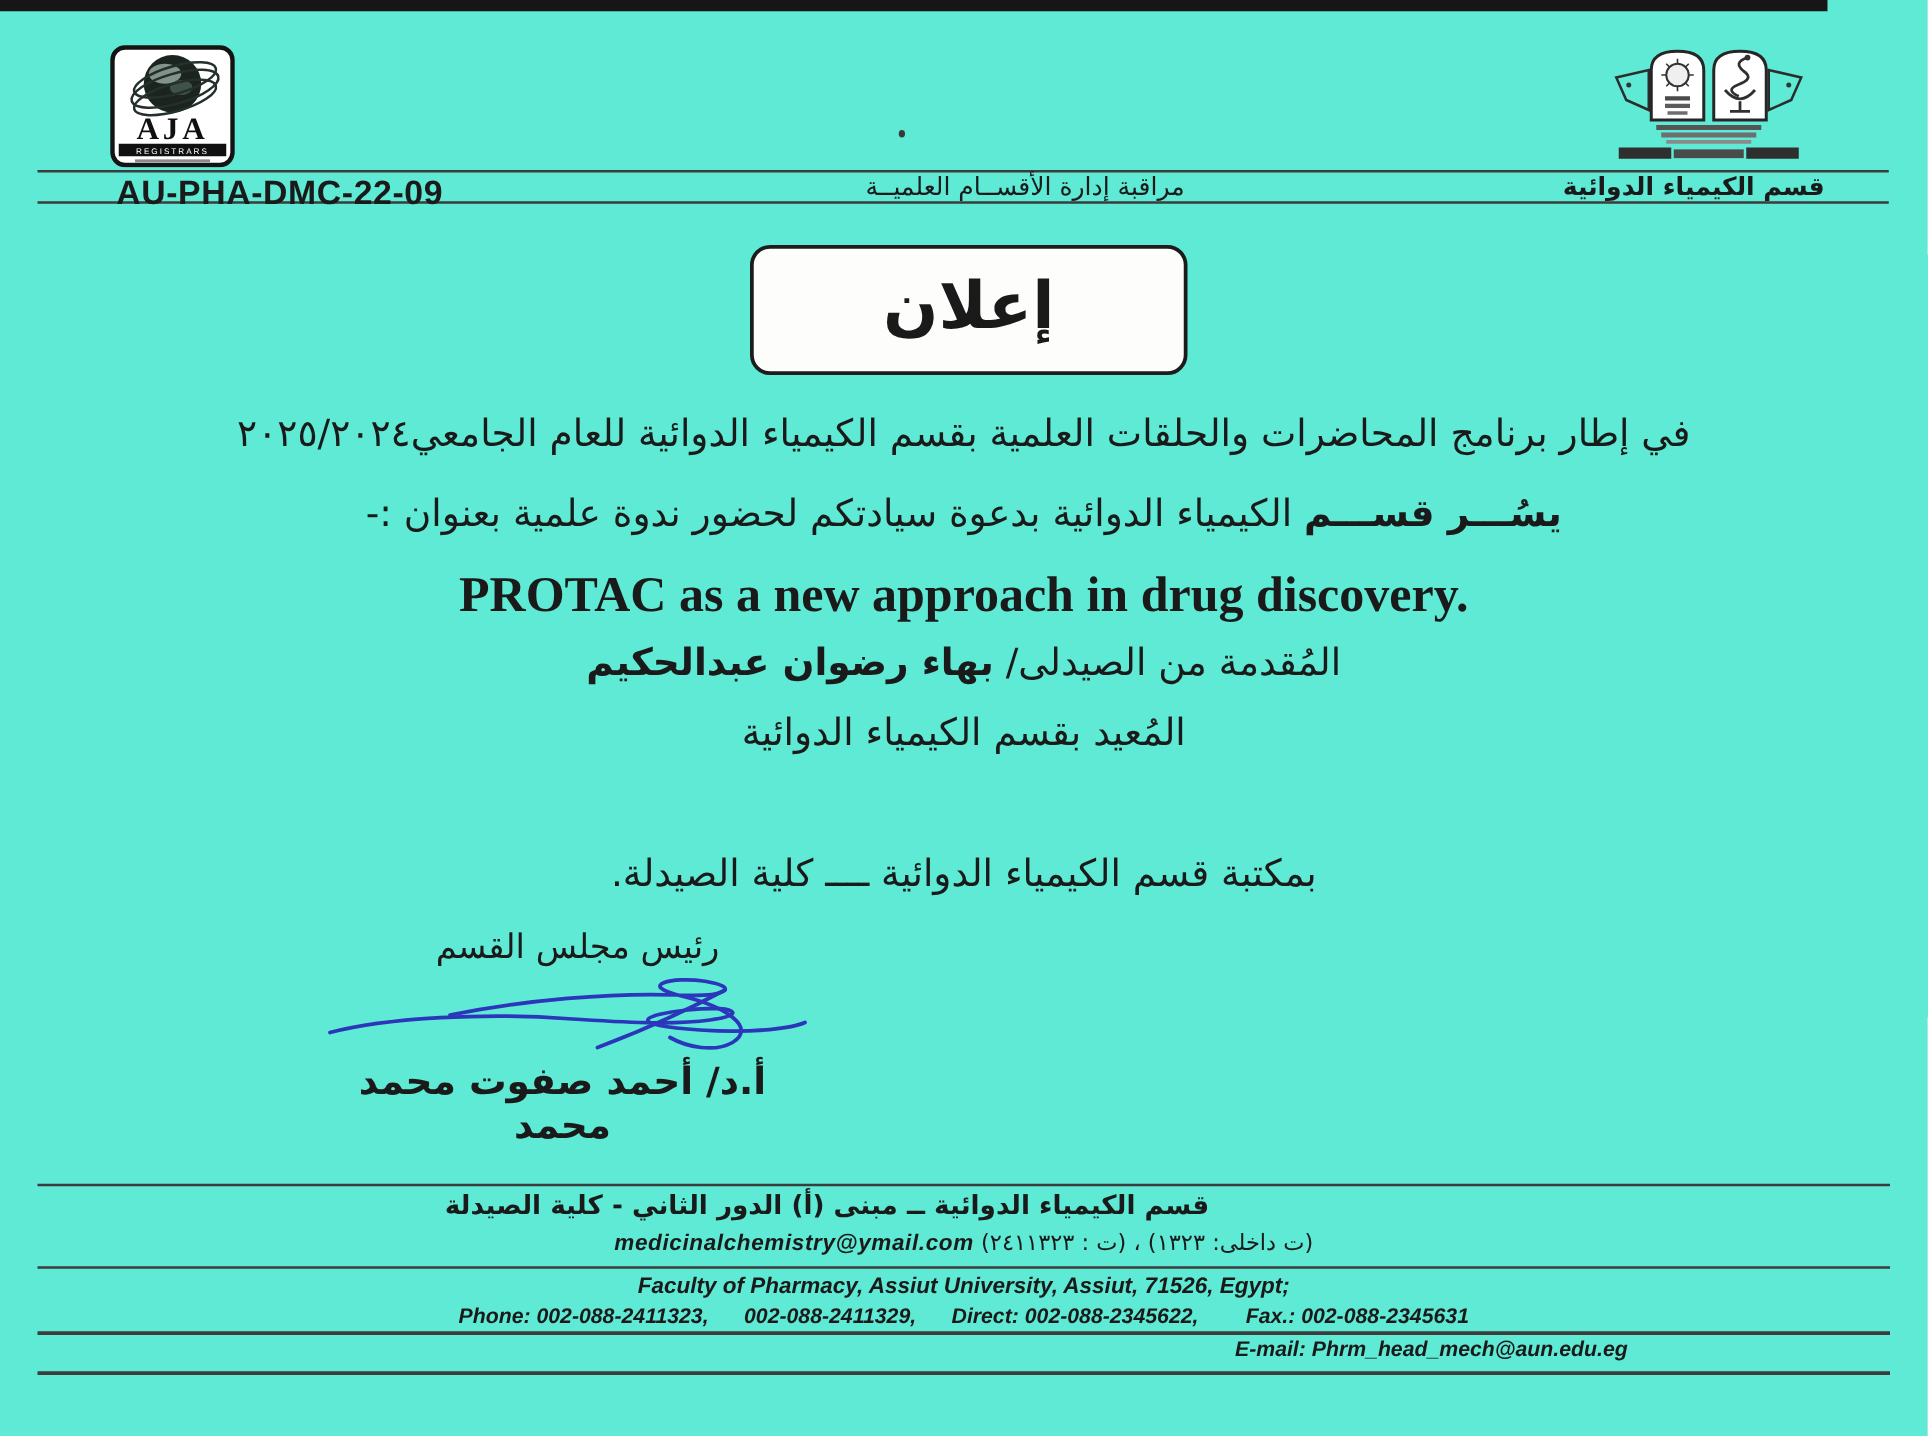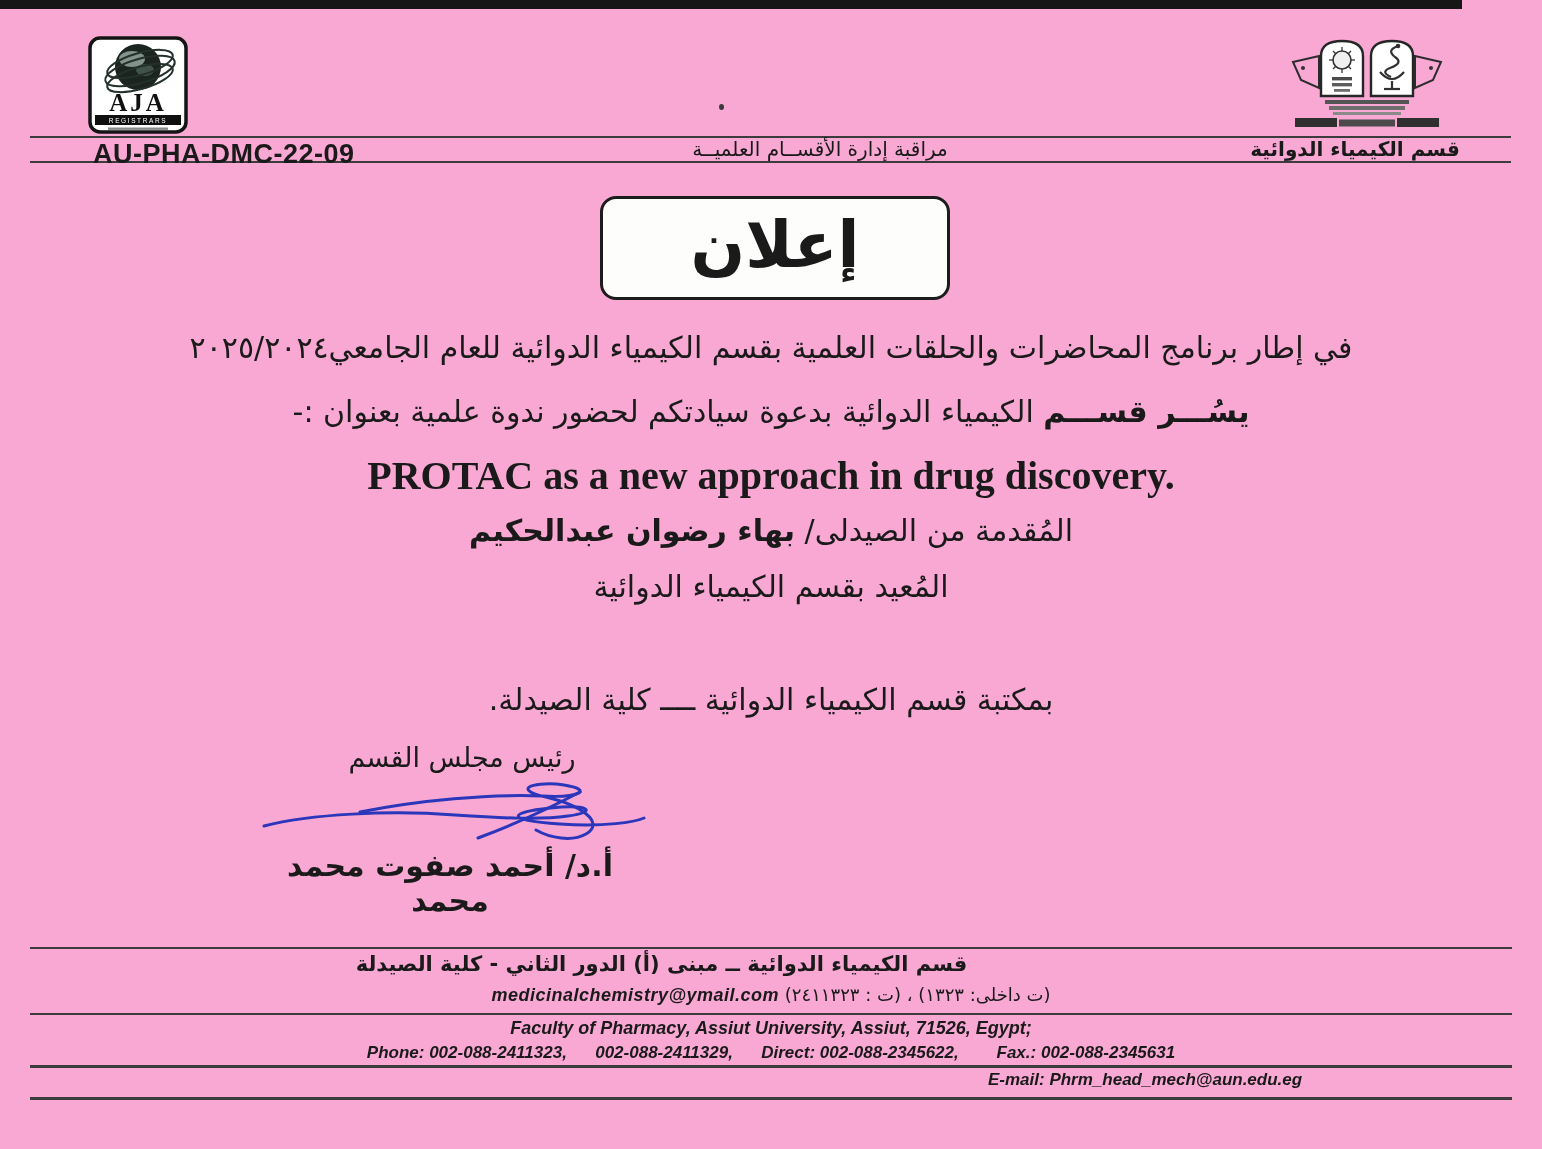--- a/index.html
+++ b/index.html
@@ -1,37 +1,37 @@
 <!DOCTYPE html>
 <html lang="ar"><head>
 <meta charset="utf-8">
 <style>
   html,body{margin:0;padding:0;background:#e8e8e8;}
   .page{
-    position:relative;width:1542px;height:1149px;background:#f9a8d4;
+    position:relative;width:1542px;height:1149px;background:#5eead4;
     overflow:hidden;font-family:"DejaVu Sans",sans-serif;color:#1a1a1a;
   }
   .abs{position:absolute;}
   
   .top-bar{left:0;top:0;width:1462px;height:9px;background:#161616;}
   
   .rule{background:#3c3c3c;height:2px;}
   .rule-top1{left:30px;top:136px;width:1481px;}
   .rule-top2{left:30px;top:161px;width:1481px;}
   .doc-code{left:93px;top:139px;font-size:27px;font-weight:600;
     font-family:"Liberation Sans",sans-serif;letter-spacing:.5px;}
   .center-title{left:610px;top:137px;width:420px;text-align:center;
     font-size:20px;direction:rtl;}
   .dept-title{left:1250px;top:137px;width:210px;text-align:center;
     font-size:20px;direction:rtl;font-weight:600;}
   .speck{left:719px;top:104px;width:5px;height:6px;background:#3a3a3a;border-radius:50%;}
   
   .ann-box{left:600px;top:196px;width:344px;height:98px;border:3px solid #1c1c1c;
     border-radius:16px;display:flex;align-items:center;justify-content:center;background:#fdfdfc;}
-  .ann-box span{font-size:64px;font-weight:bold;direction:rtl;padding-bottom:6px;}
+  .ann-box span{font-size:52px;font-weight:bold;direction:rtl;padding-bottom:6px;}
   
   .bodyline{left:70px;width:1402px;text-align:center;white-space:nowrap;
     font-size:30px;direction:rtl;}
   .b{font-weight:bold;}
   .l1{top:330px;}
   .l2{top:394px;}
   .l3{top:452px;direction:ltr;font-family:"Liberation Serif",serif;font-weight:bold;font-size:40px;}
   .l4{top:513px;}
   .l5{top:569px;}
   .l6{top:625px;}

